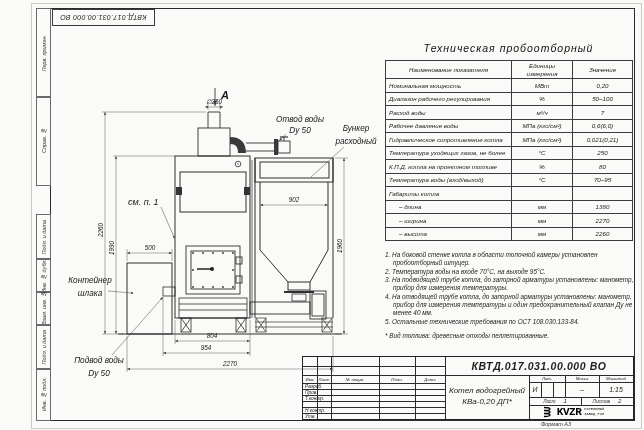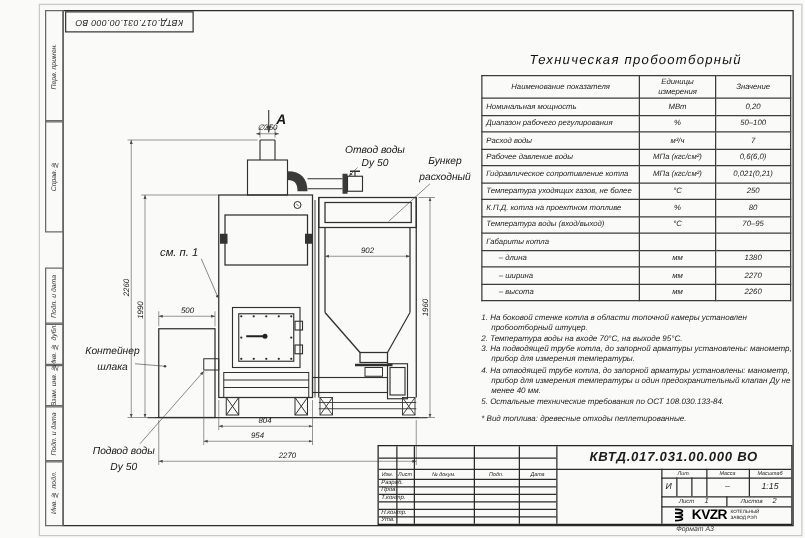--- a/index.html
+++ b/index.html
@@ -381,38 +381,42 @@
   <div class="cell tiny" style="left:76px;top:18px;width:36px;height:8px;">Подп.</div>
   <div class="cell tiny" style="left:112px;top:18px;width:30px;height:8px;">Дата</div>
 
   <div class="cell rowlab" style="left:0;top:26px;width:28px;height:6px;">Разраб.</div>
   <div class="cell rowlab" style="left:0;top:32px;width:28px;height:6px;">Пров.</div>
   <div class="cell rowlab" style="left:0;top:38px;width:28px;height:6px;">Т.контр.</div>
   <div class="cell rowlab" style="left:0;top:44px;width:28px;height:6px;"></div>
   <div class="cell rowlab" style="left:0;top:50px;width:28px;height:6px;">Н.контр.</div>
   <div class="cell rowlab" style="left:0;top:56px;width:28px;height:6px;">Утв.</div>
 
+  <div class="cell prodname" style="left:142px;top:18px;width:84px;height:44px;">
+    <span>Котел водогрейный</span>
+    <span>КВа-0,20  ДП*</span>
+  </div>
 
   <div class="cell tiny" style="left:226px;top:18px;width:36px;height:7px;">Лит.</div>
   <div class="cell tiny" style="left:262px;top:18px;width:34px;height:7px;">Масса</div>
   <div class="cell tiny" style="left:296px;top:18px;width:34px;height:7px;">Масштаб</div>
   <div class="cell val" style="left:226px;top:25px;width:12px;height:15px;">И</div>
   <div class="cell val" style="left:262px;top:25px;width:34px;height:15px;">–</div>
   <div class="cell val" style="left:296px;top:25px;width:34px;height:15px;">1:15</div>
 
   <div class="cell" style="left:226px;top:40px;width:52px;height:8px;gap:8px;font-size:4.8px;">
     <span>Лист</span>
       <span style="font-size:6px;">1</span>
   </div>
   <div class="cell" style="left:278px;top:40px;width:52px;height:8px;gap:8px;font-size:4.8px;">
     <span>Листов</span>
       <span style="font-size:6px;">2</span>
   </div>
 
-  <div class="cell company" style="left:226px;top:48px;width:88px;height:14px;">
+  <div class="cell company" style="left:226px;top:48px;width:88px;height:14px;font-family:Liberation Mono, monospace;">
     <svg width="12" height="12" viewBox="0 0 12 12">
       <path d="M2,1.5 C10,1.5 10,4.5 2,4.5 C10,4.5 10,7.5 2,7.5 C10,7.5 10,10.5 2,10.5" fill="none" stroke="#000" stroke-width="1.3"></path>
     </svg>
     <span class="kvzr">KVZR</span>
     <span class="sub">
       <span>КОТЕЛЬНЫЙ</span>
       <span>ЗАВОД РЭП</span>
     </span>
   </div>
 </div>

